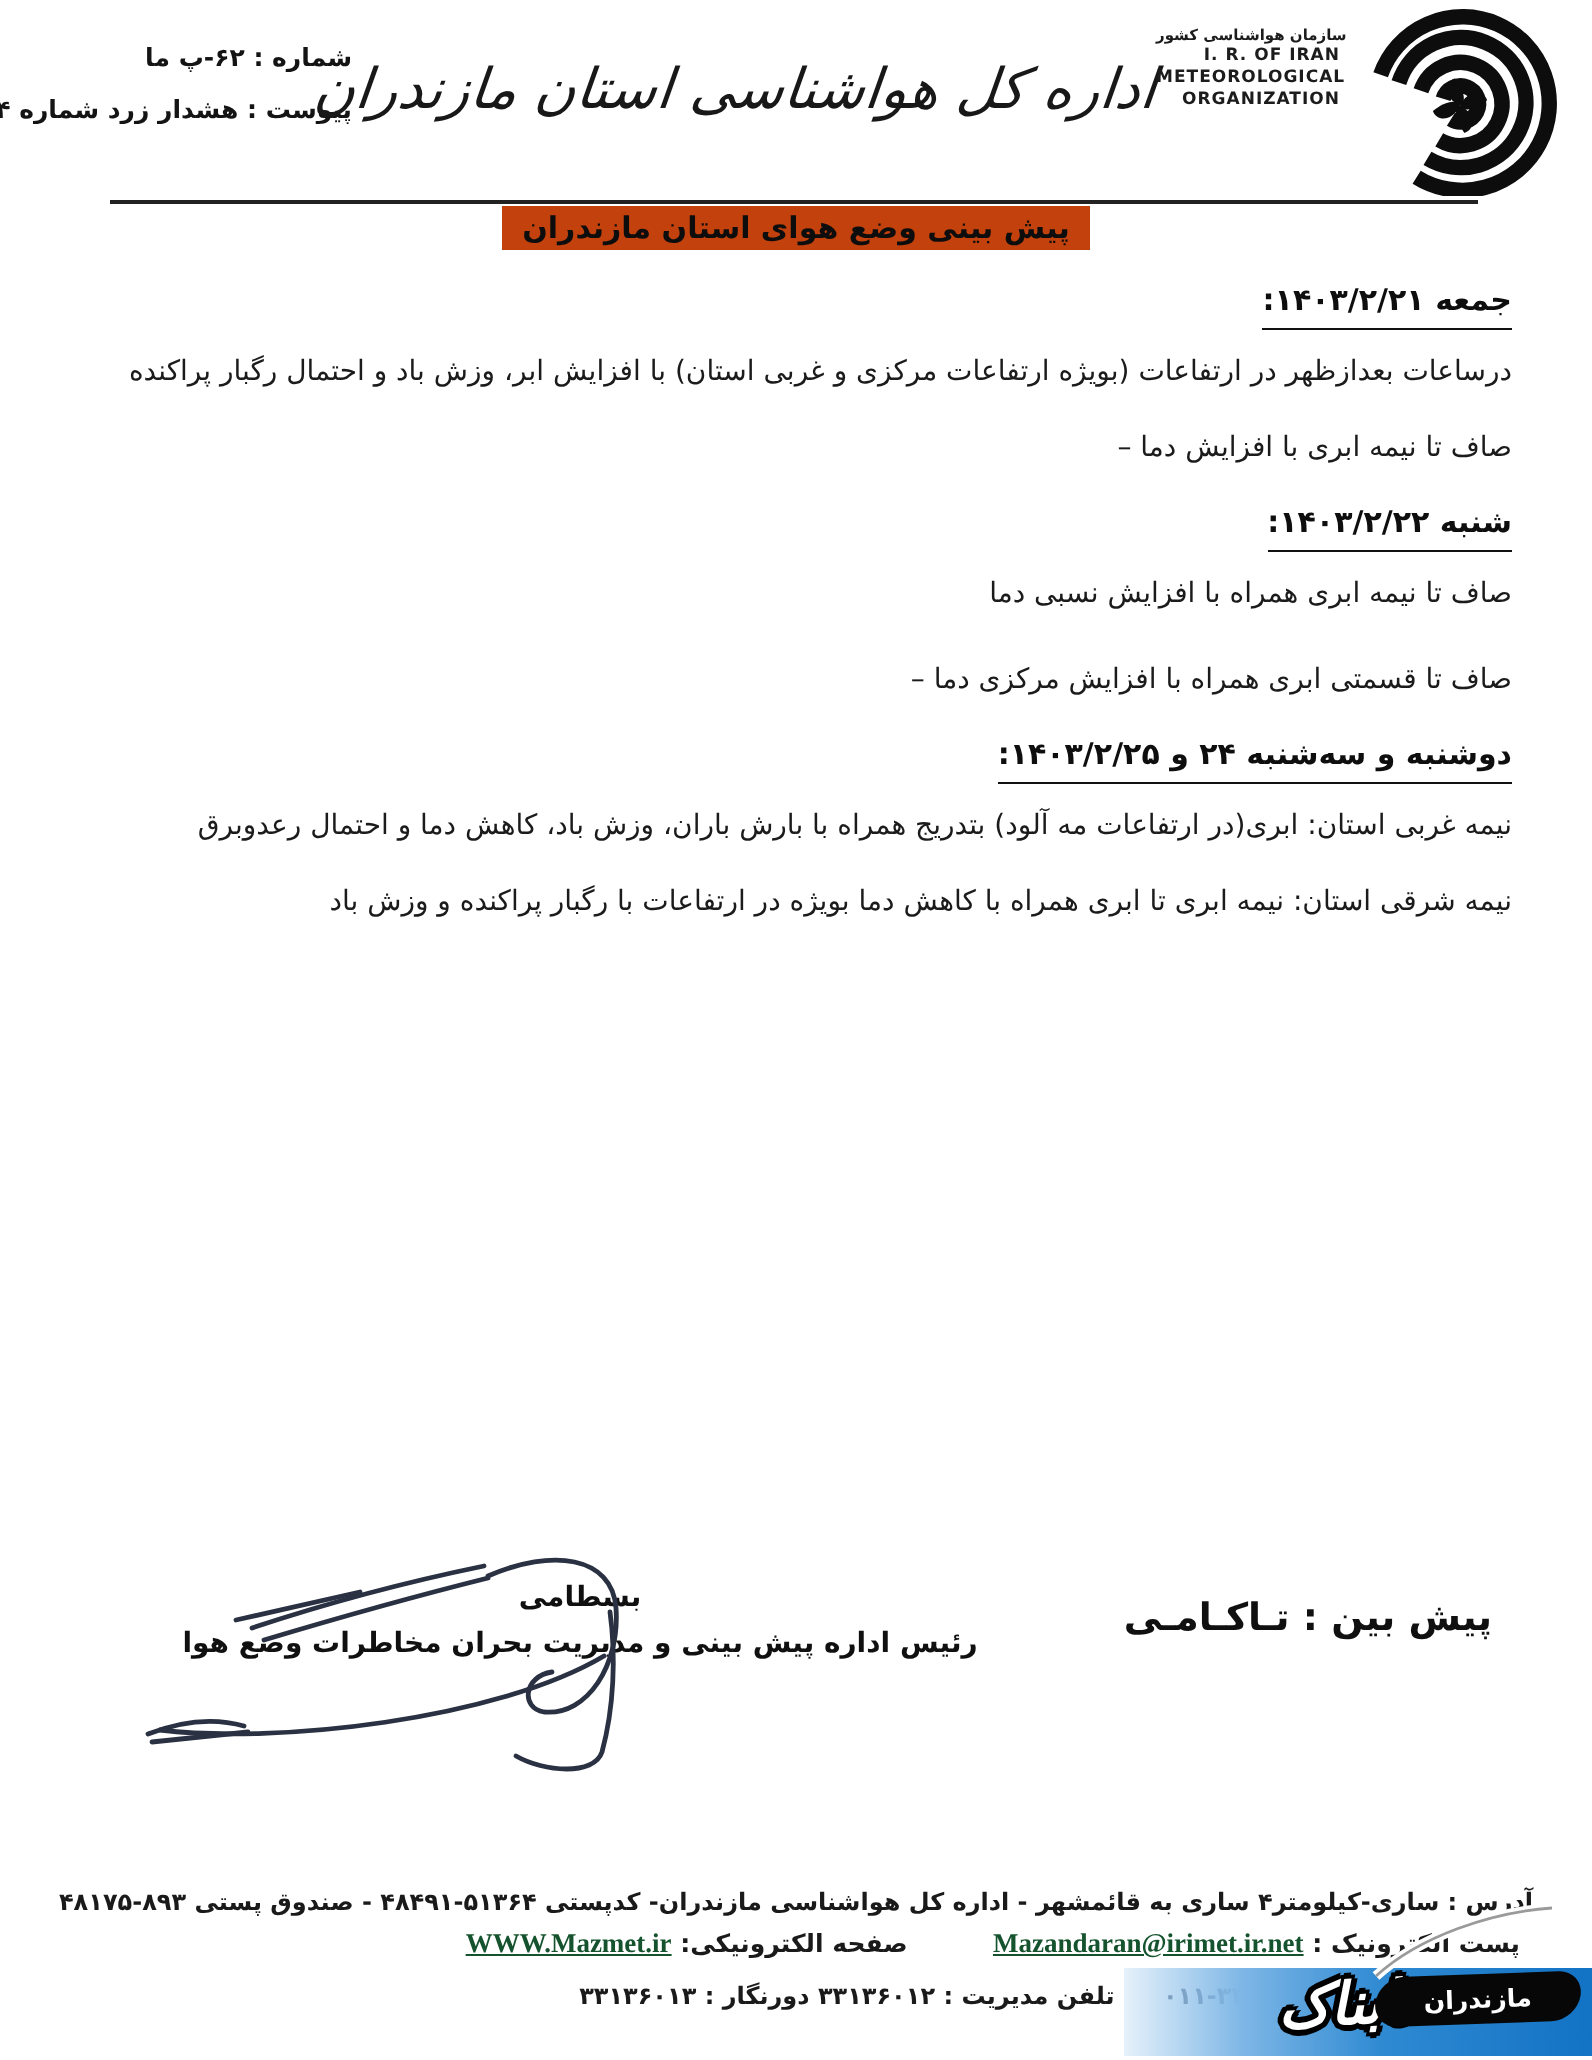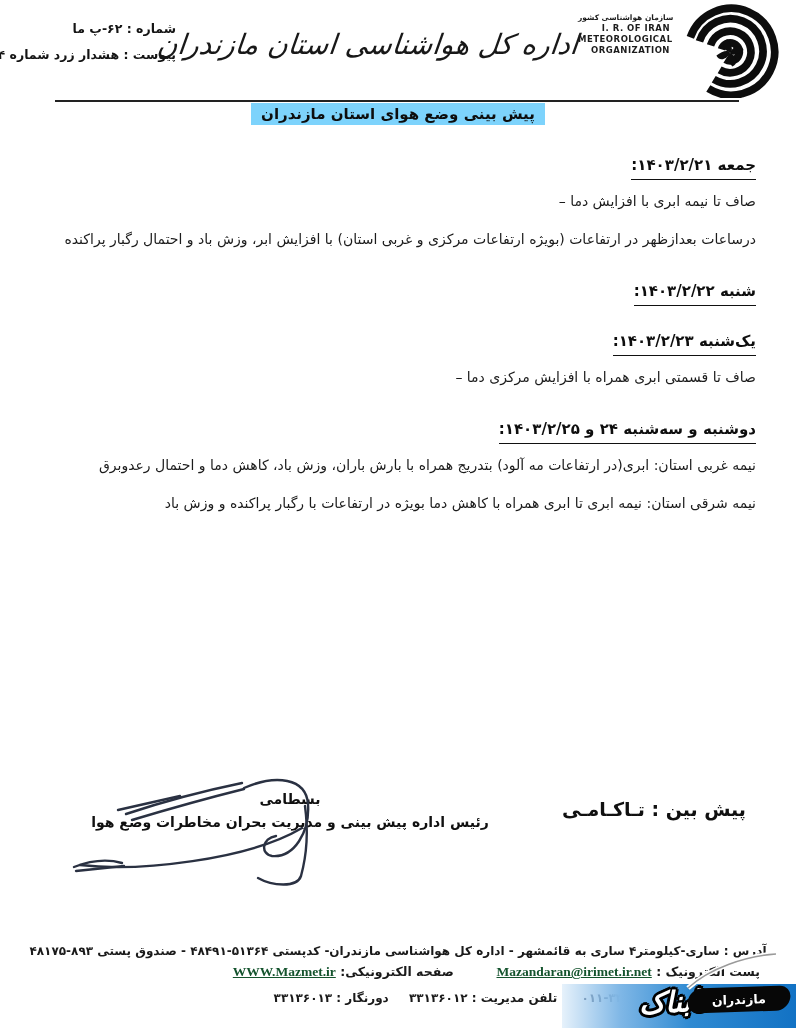--- a/index.html
+++ b/index.html
@@ -20,27 +20,27 @@
   .logo-text{position:absolute;right:118px;top:8px;width:92px;text-align:right;color:#1c1c1c;}
   .logo-text .fa{font-size:7.5px;font-weight:bold;line-height:11px;white-space:nowrap;}
   .logo-text .en{font-size:8.5px;font-weight:bold;line-height:11px;letter-spacing:.5px;white-space:nowrap;}
   .logo-spiral{position:absolute;right:0;top:0;}
   .top-rule{position:absolute;left:55px;top:100px;width:684px;border-top:2px solid #222;}
   
   .doc-title{
     position:absolute;left:0;top:105px;width:100%;text-align:center;
     font-size:15px;font-weight:bold;color:#0d0d0d;
   }
-  .doc-title span{background:#7dd3fc;padding:2px 10px;}
+  .doc-title span{background:#c2410c;padding:2px 10px;}
   .main{position:absolute;left:0;top:130px;width:796px;padding:0 40px;box-sizing:border-box;}
   .intro{
     font-size:14.5px;font-weight:bold;line-height:32px;color:#151515;
     text-align:justify;text-align-last:right;word-spacing:2px;
   }
-  .fsec{margin-top:24px;}
+  .fsec{margin-top:9px;}
   .fsec-head{font-size:15px;font-weight:bold;line-height:22px;color:#0e0e0e;}
   .fsec-head span{display:inline-block;border-bottom:1.6px solid #111;padding-bottom:3px;}
   .fsec-line{font-size:14px;font-weight:500;line-height:34px;color:#1b1b1b;margin-top:4px;}
   
   .forecaster{position:absolute;right:50px;top:798px;font-size:19px;font-weight:bold;color:#101010;}
   .signer{position:absolute;left:70px;top:791px;width:440px;text-align:center;}
   .signer-name{font-size:14px;font-weight:bold;color:#101010;}
   .signer-title{font-size:14px;font-weight:bold;color:#101010;margin-top:7px;white-space:nowrap;}
   .sig-svg{position:absolute;left:58px;top:766px;pointer-events:none;}
   
@@ -55,21 +55,21 @@
   .ft-links .gap{display:inline-block;width:34px;}
   a.ft-link{
     color:#14532d;text-decoration:underline;font-weight:bold;
     font-family:"Liberation Serif","DejaVu Serif",serif;font-size:13.5px;
     direction:ltr;unicode-bidi:embed;
   }
   .ft-phones{
     position:absolute;right:129px;top:991px;direction:rtl;z-index:1;
     font-size:12px;font-weight:bold;color:#1a1a1a;white-space:nowrap;
   }
-  .ft-phones .seg{margin-left:16px;}
+  .ft-phones .seg{margin-left:0;}
   .ft-phones .faded{color:#3b4a63;margin-left:20px;}
   
   .wm-band{
     position:absolute;right:0;bottom:2px;width:234px;height:44px;z-index:3;
     background:linear-gradient(to left,#1272c4 0%,#2f8ad2 45%,#7fb7e6 75%,rgba(200,225,246,.45)100%);
   }
   .wm-blob{
     position:absolute;right:6px;top:3px;width:102px;height:25px;background:#070707;
     border-radius:13px/13px;transform:skewX(-10deg) rotate(-2deg);
     display:flex;align-items:center;justify-content:center;
@@ -126,30 +126,30 @@
   <div class="top-rule"></div>
 
   <div class="doc-title">
     <span>پیش بینی وضع هوای استان مازندران</span>
   </div>
 
   <div class="main">
 
     <div class="fsec">
       <div class="fsec-head"><span>جمعه ۱۴۰۳/۲/۲۱:</span></div>
+      <div class="fsec-line">درساعات بعدازظهر در ارتفاعات (بویژه ارتفاعات مرکزی و غربی استان) با افزایش ابر، وزش باد و احتمال رگبار پراکنده</div>
       <div class="fsec-line">صاف تا نیمه ابری با افزایش دما –</div>
-      <div class="fsec-line">درساعات بعدازظهر در ارتفاعات (بویژه ارتفاعات مرکزی و غربی استان) با افزایش ابر، وزش باد و احتمال رگبار پراکنده</div>
     </div>
 
     <div class="fsec">
       <div class="fsec-head"><span>شنبه ۱۴۰۳/۲/۲۲:</span></div>
-    </div>
-
-    <div class="fsec">
-      <div class="fsec-head"><span>یک‌شنبه ۱۴۰۳/۲/۲۳:</span></div>
+      <div class="fsec-line">صاف تا نیمه ابری همراه با افزایش نسبی دما</div>
+    </div>
+
+    <div class="fsec">
       <div class="fsec-line">صاف تا قسمتی ابری همراه با افزایش مرکزی دما –</div>
     </div>
 
     <div class="fsec">
       <div class="fsec-head"><span>دوشنبه و سه‌شنبه ۲۴ و ۱۴۰۳/۲/۲۵:</span></div>
       <div class="fsec-line">نیمه غربی استان: ابری(در ارتفاعات مه آلود) بتدریج همراه با بارش باران، وزش باد، کاهش دما و احتمال رعدوبرق</div>
       <div class="fsec-line">نیمه شرقی استان: نیمه ابری تا ابری همراه با کاهش دما بویژه در ارتفاعات با رگبار پراکنده و وزش باد</div>
     </div>
 
   </div>

